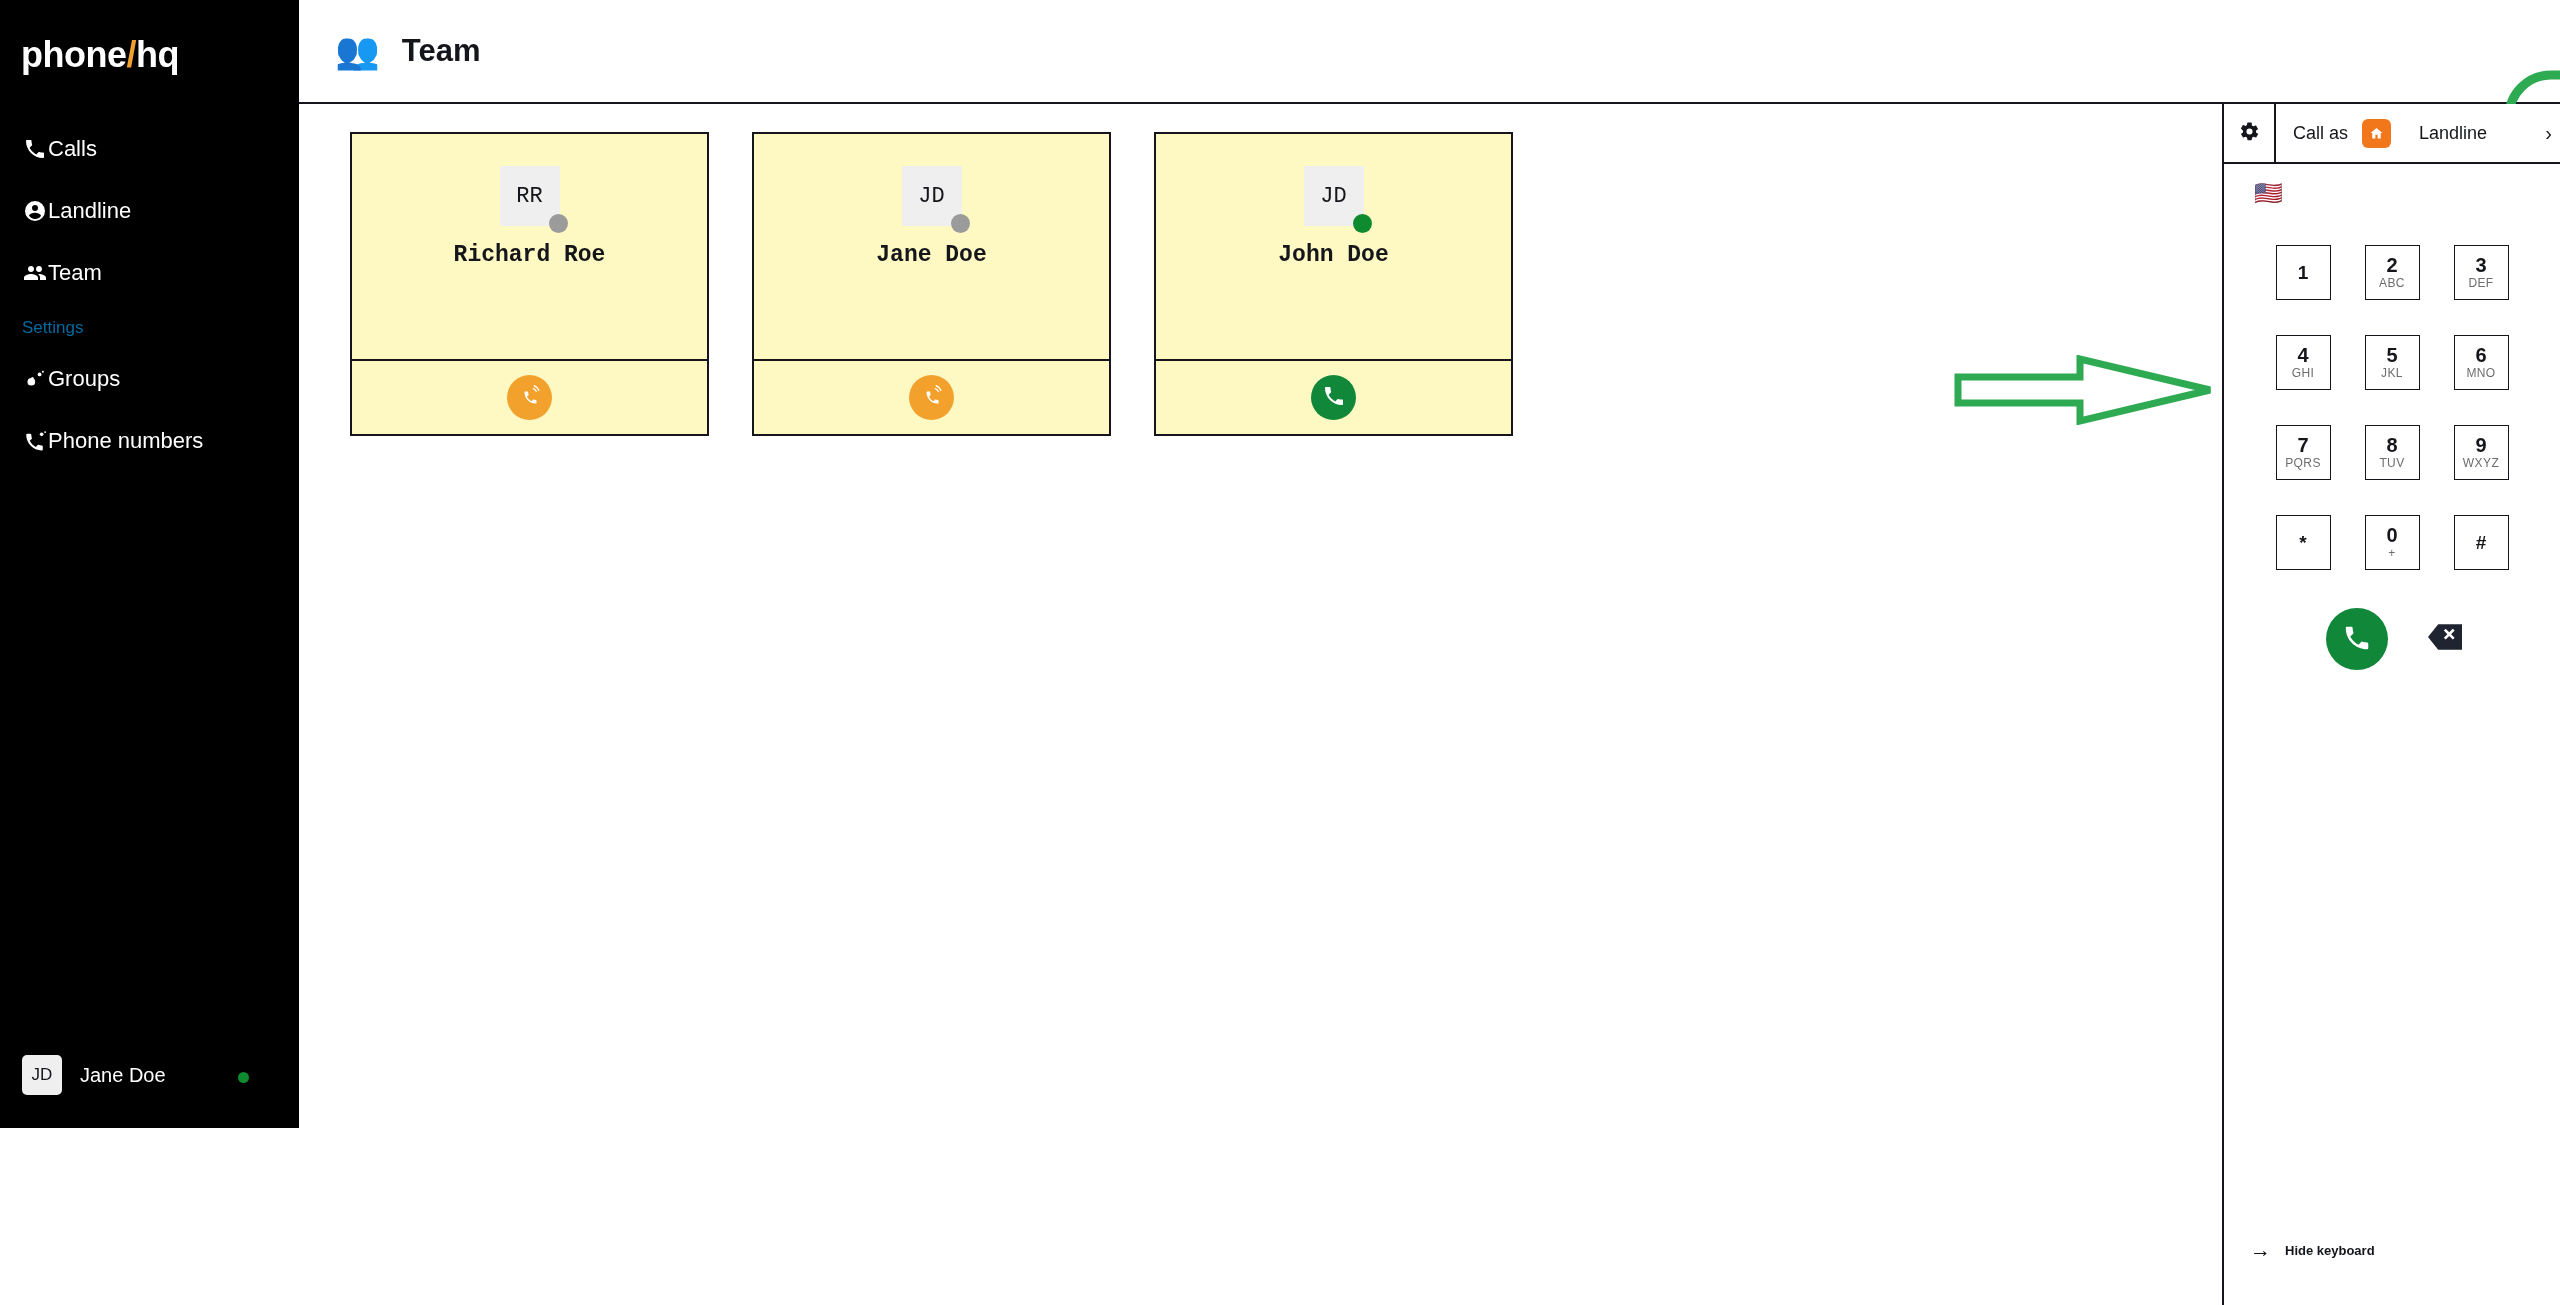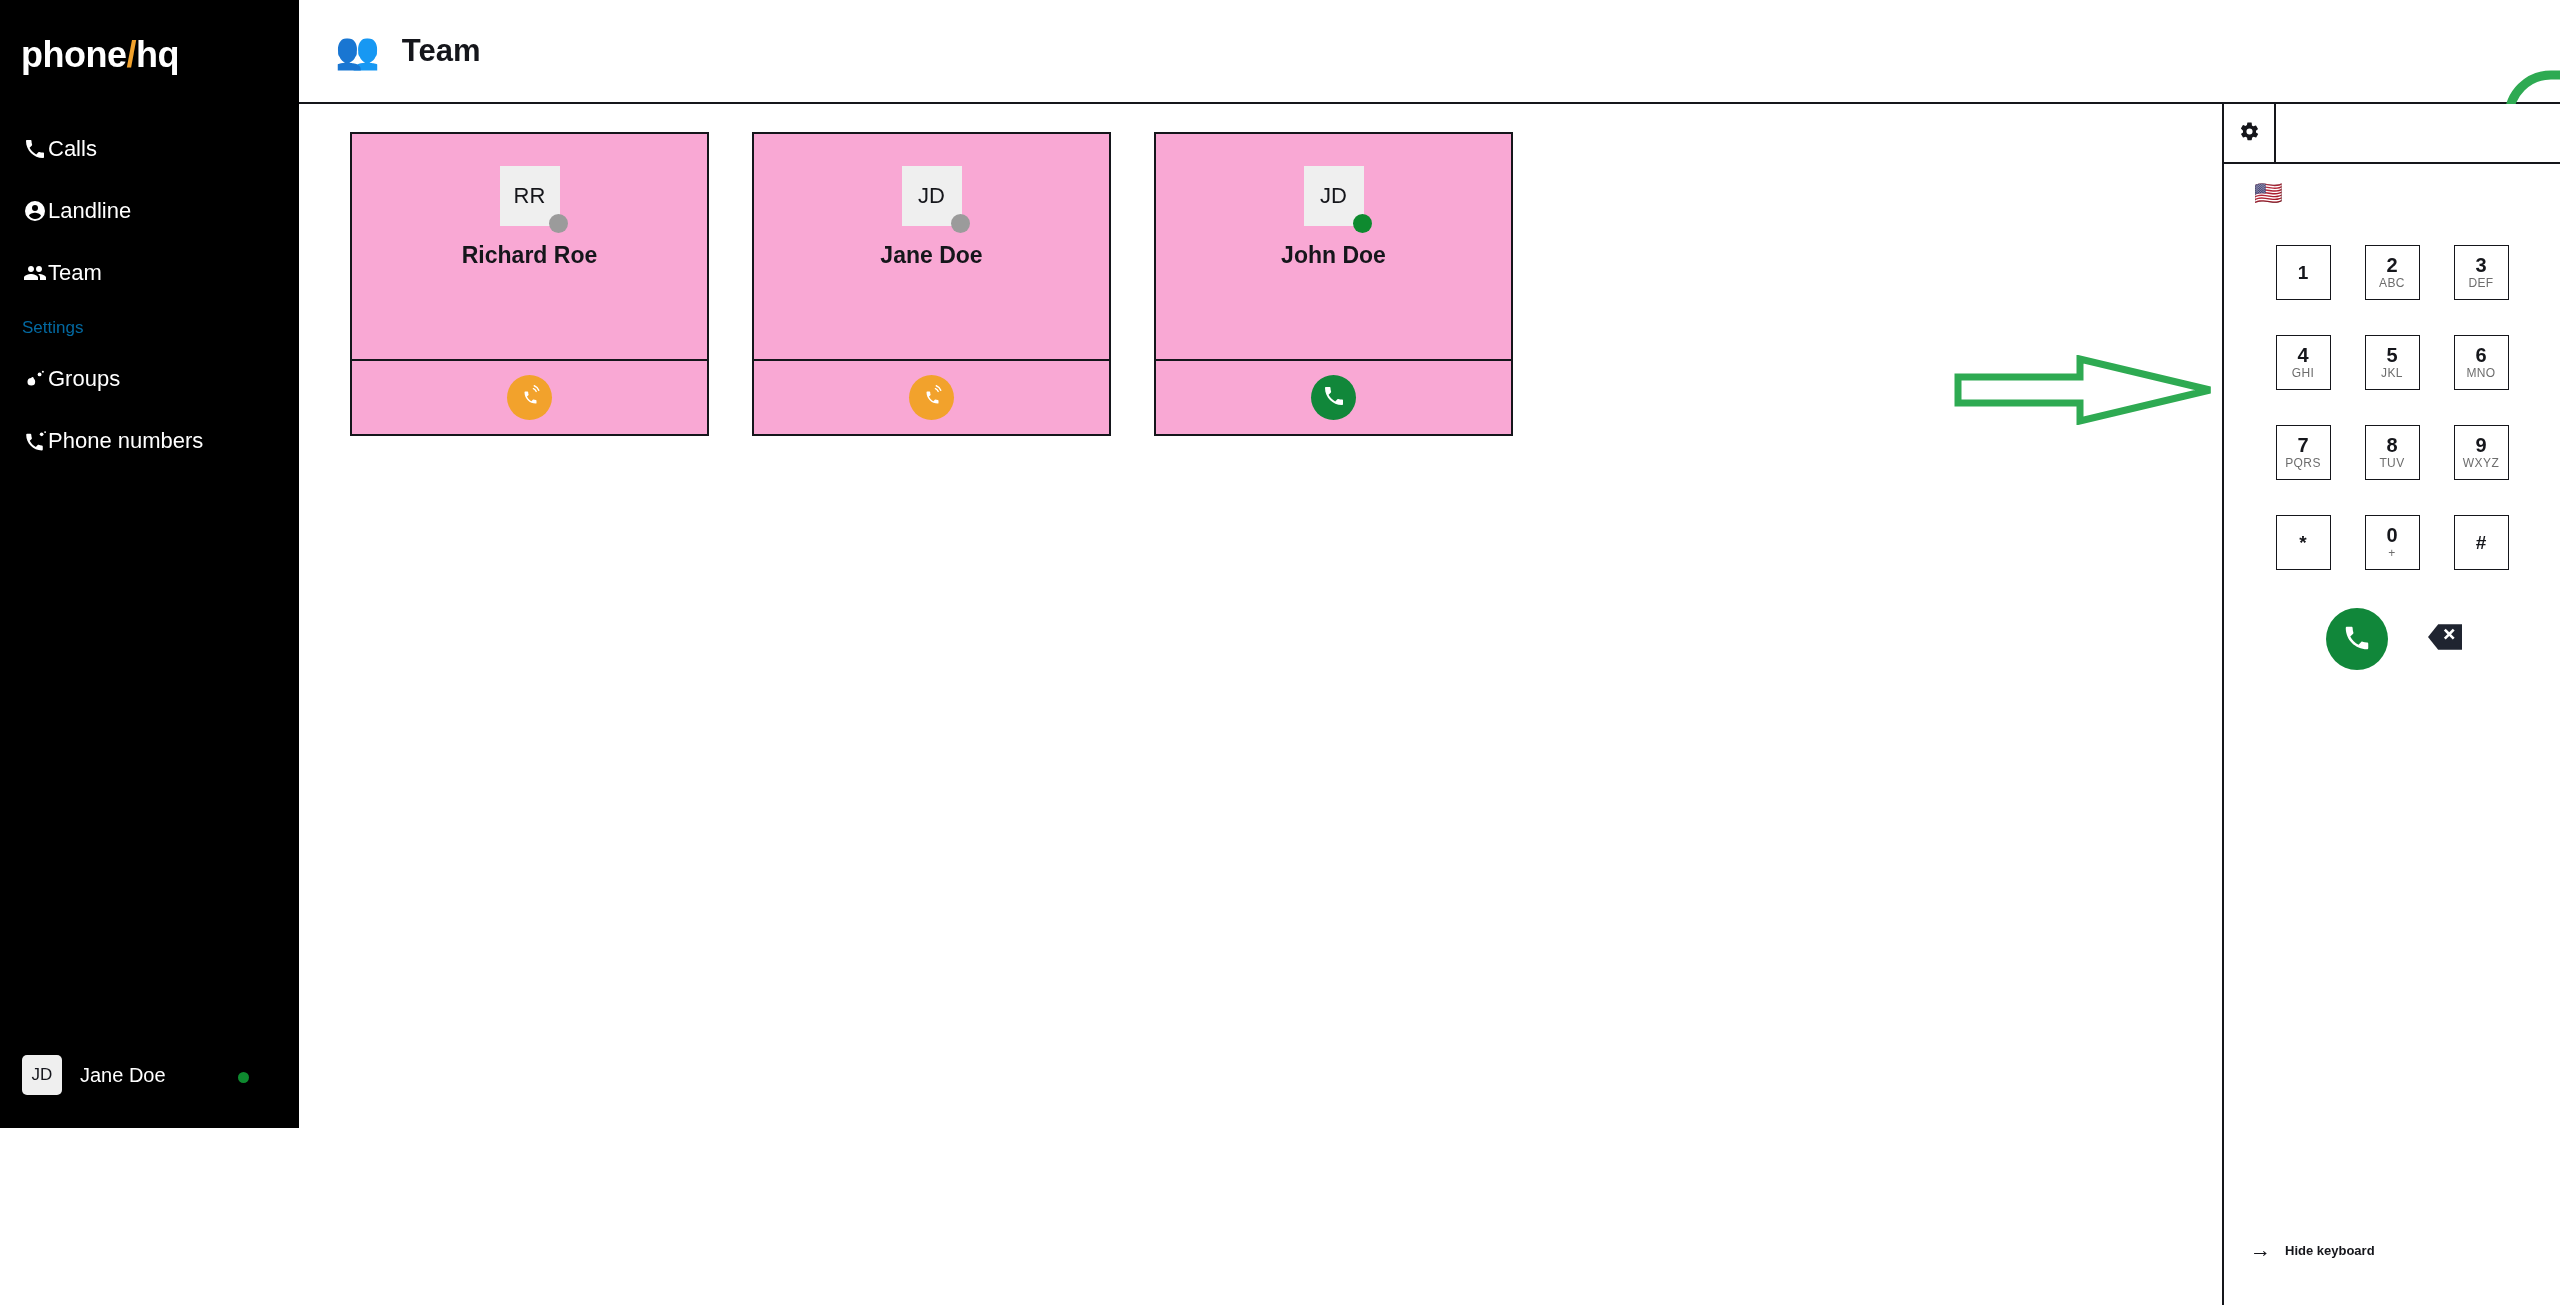--- a/index.html
+++ b/index.html
@@ -86,22 +86,22 @@
 
   
   .cards {
     display: flex;
     gap: 43px;
     padding: 28px 0 0 51px;
   }
   .card {
     width: 359px;
     border: 2px solid #15161b;
-    background: #f9a8d4;
-    display: flex; flex-direction: column;
+    background: #fef9c3;
+    display: flex; flex-direction: column; font-family: Liberation Mono, monospace;
   }
   .card-body {
     height: 227px;
     border-bottom: 2px solid #15161b;
     display: flex; flex-direction: column; align-items: center;
     padding-top: 32px;
   }
   .card-avatar-wrap { position: relative; width: 60px; height: 60px; }
   .card-avatar {
     width: 60px; height: 60px;
@@ -377,20 +377,30 @@
 
     <aside class="dialer">
 
       <div class="callas-row">
         <div class="gear-cell">
           <span>
             <svg width="21" height="21" viewBox="0 0 24 24" fill="#15161b">
                 <path d="M19.4 13a7.6 7.6 0 000-2l2.1-1.6a.5.5 0 00.1-.6l-2-3.5a.5.5 0 00-.6-.2l-2.5 1a7.3 7.3 0 00-1.7-1L14.5 2a.5.5 0 00-.5-.4h-4a.5.5 0 00-.5.4l-.4 2.6c-.6.3-1.2.6-1.7 1l-2.5-1a.5.5 0 00-.6.2l-2 3.5a.5.5 0 00.1.6L4.6 11a7.6 7.6 0 000 2l-2.1 1.6a.5.5 0 00-.1.6l2 3.5c.1.2.4.3.6.2l2.5-1c.5.4 1.1.7 1.7 1l.4 2.6c0 .2.2.4.5.4h4c.3 0 .5-.2.5-.4l.4-2.6c.6-.3 1.2-.6 1.7-1l2.5 1c.2.1.5 0 .6-.2l2-3.5a.5.5 0 00-.1-.6L19.4 13zM12 15.5a3.5 3.5 0 110-7 3.5 3.5 0 010 7z"></path>
               </svg>
           </span>
+        </div>
+        <div class="callas-main">
+          <span class="callas-label">Call as</span>
+          <span class="callas-badge">
+            <svg width="15" height="15" viewBox="0 0 24 24" fill="#ffffff">
+                <path d="M12 3L2.5 11h2.7v9h5v-6h3.6v6h5v-9h2.7z"></path>
+              </svg>
+          </span>
+          <span class="callas-value">Landline</span>
+          <span class="callas-chev">›</span>
         </div>
       </div>
 
       <div class="flag-row">
         <span class="flag">🇺🇸</span>
       </div>
 
       <div class="keypad">
         <div class="key nosub">
           <span class="num">1</span>

